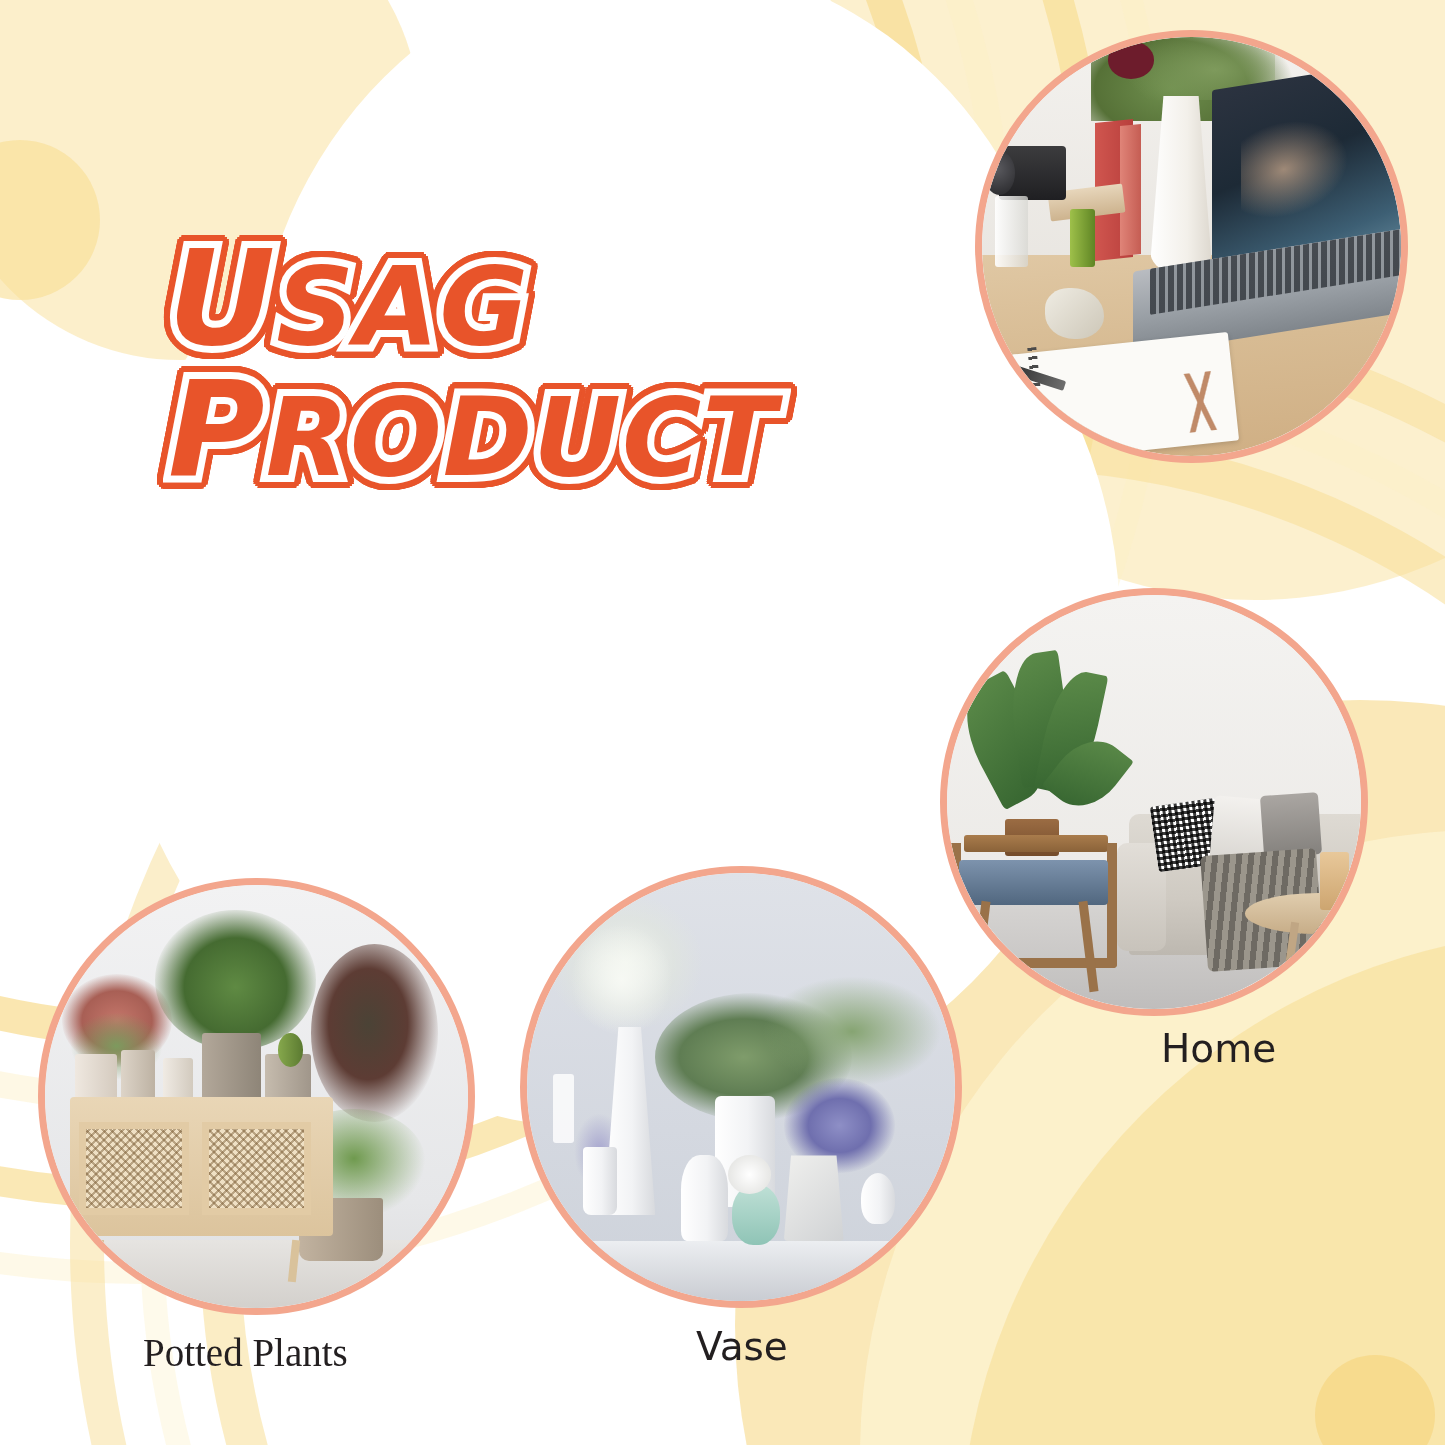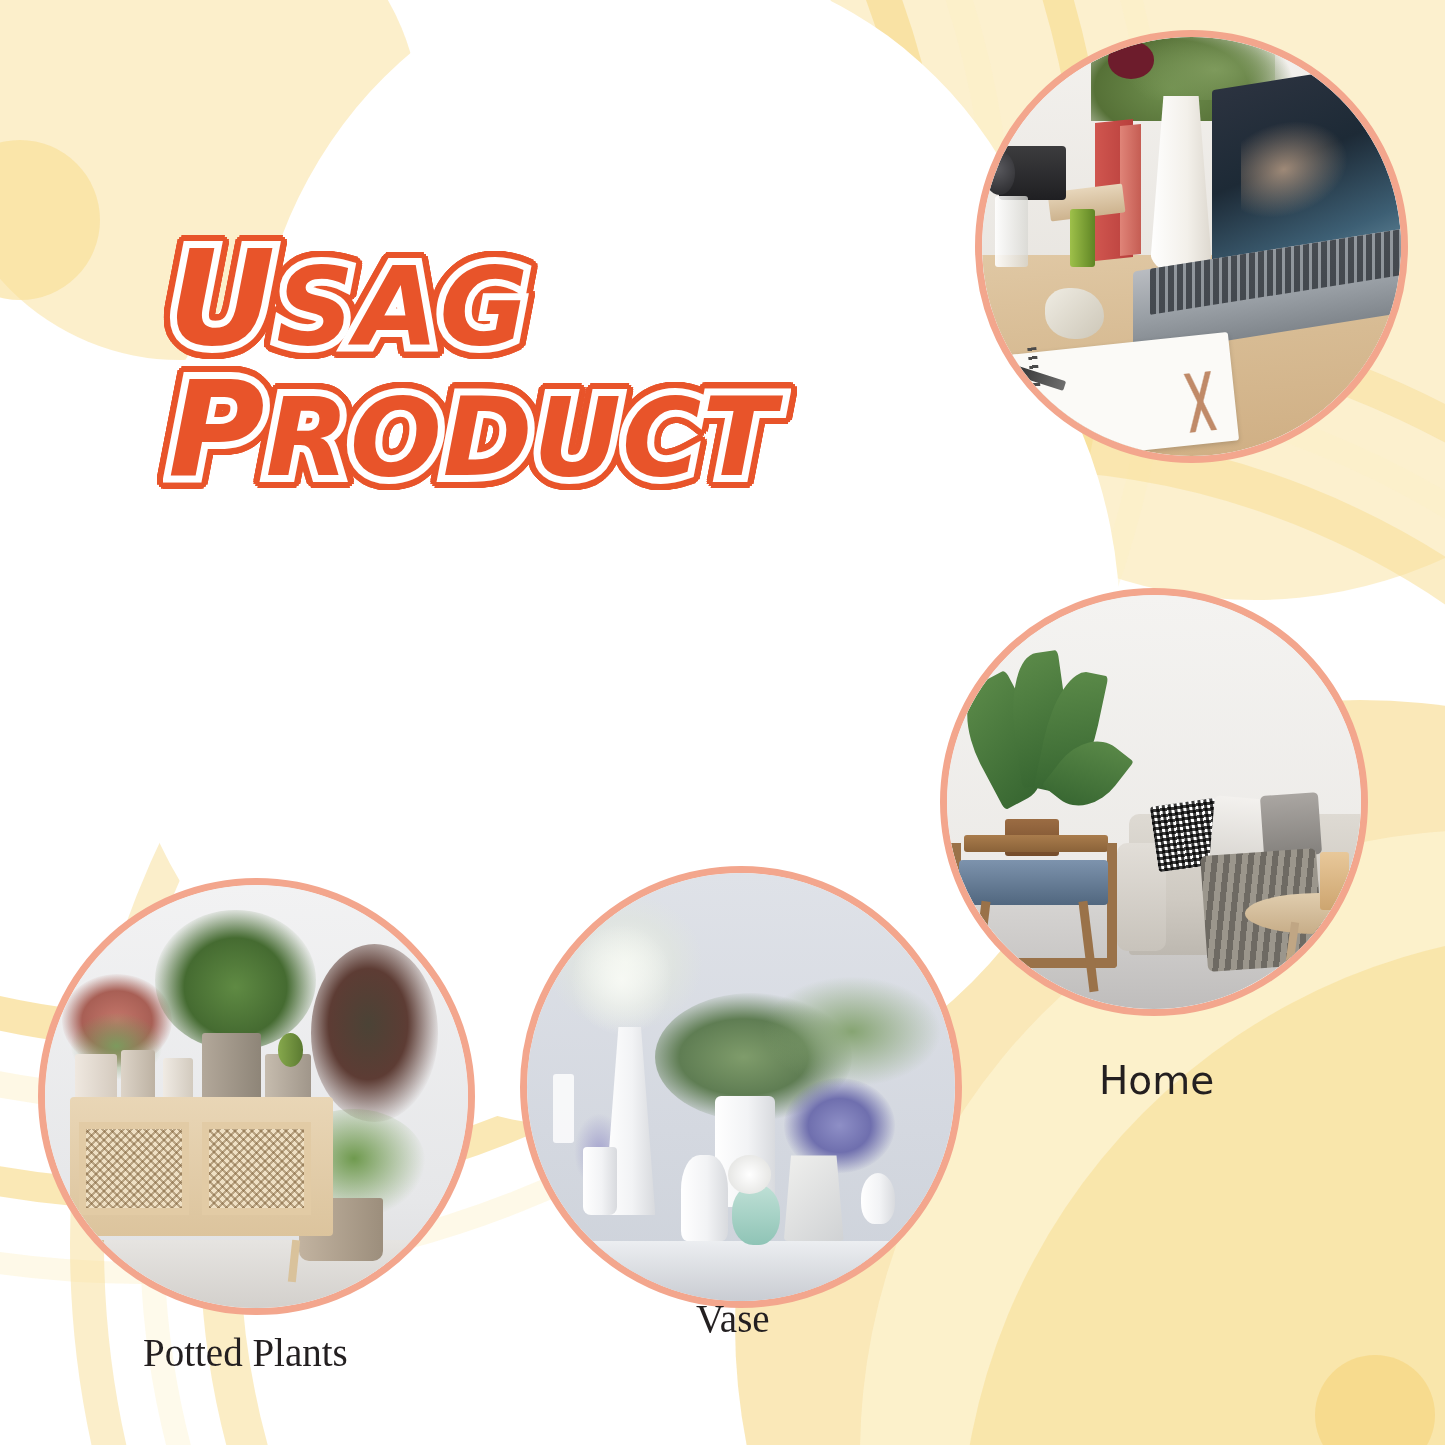--- a/index.html
+++ b/index.html
@@ -82,25 +82,25 @@
     background:#f2f2f2;}
   .photo-inner{position:absolute;inset:0;overflow:hidden;border-radius:50%;}
   .label{
     position:absolute;z-index:35;color:#231f20;font-size:39px;
     font-family:"DejaVu Sans","Liberation Sans",sans-serif;
     white-space:nowrap;font-weight:400;}
 
   #c-computers{left:975px;top:30px;width:433px;height:433px;}
   #l-computers{left:1083px;top:478px;}
   #c-home{left:940px;top:588px;width:428px;height:428px;}
-  #l-home{left:1099px;top:1026px;margin-top:32px;}
+  #l-home{left:1161px;top:1026px;}
   #c-plants{left:38px;top:878px;width:437px;height:437px;}
   #l-plants{left:143px;top:1330px;font-family:Liberation Serif, serif;}
   #c-vase{left:520px;top:866px;width:442px;height:442px;}
-  #l-vase{left:696px;top:1296px;font-family:Liberation Serif, serif;}
+  #l-vase{left:696px;top:1324px;}
 
   
   .scene{position:absolute;inset:0;}
 
   
   .desk-wall{position:absolute;left:0;top:0;width:100%;height:56%;background:linear-gradient(180deg,#f3f1ee 0%,#e9e6e1 100%);}
   .desk-top{position:absolute;left:0;top:52%;width:100%;height:48%;
     background:linear-gradient(175deg,#e0c8a4 0%,#d7bb93 45%,#cfae83 100%);}
   .laptop-screen{position:absolute;left:55%;top:8%;width:58%;height:47%;
     background:linear-gradient(165deg,#2c3340 0%,#1d2a36 40%,#3d5f74 75%,#6f93a4 100%);

